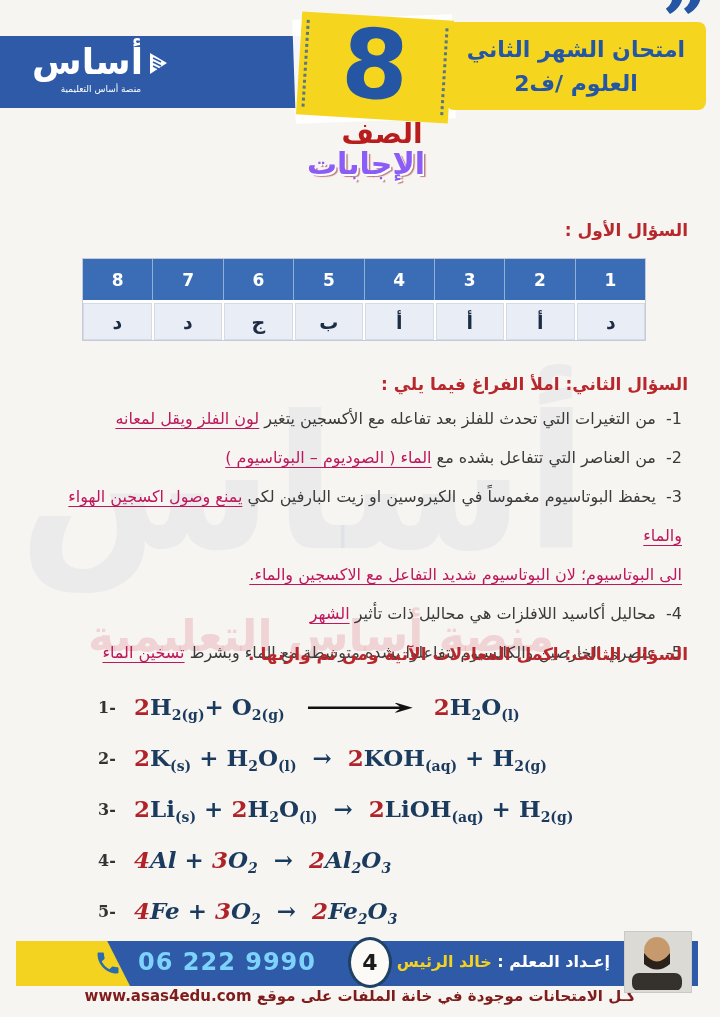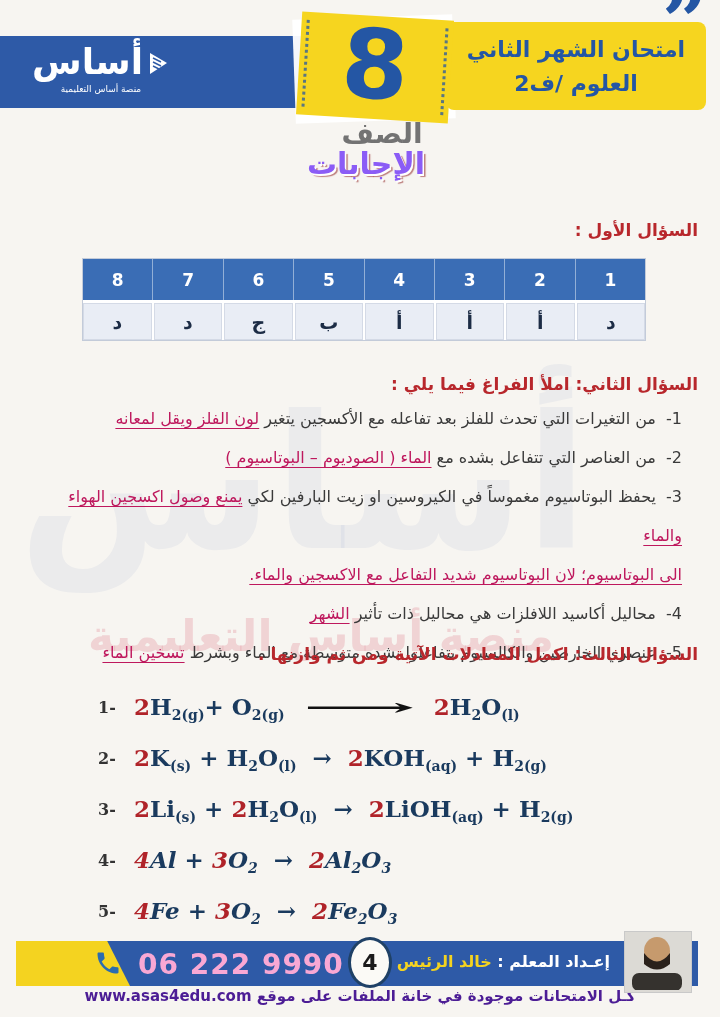--- a/index.html
+++ b/index.html
@@ -14,30 +14,30 @@
   .logo-sub{font-size:9px;margin-top:4px;letter-spacing:.4px;}
   .grade-back{position:absolute;top:17px;left:294px;width:160px;height:104px;background:rgba(255,255,255,.95);transform:rotate(-2deg);z-index:2;}
   .grade-card{position:absolute;top:16px;left:299px;width:152px;height:103px;background:#f6d51f;transform:rotate(3.5deg);z-index:3;display:flex;align-items:center;justify-content:center;}
   .grade-card::before{content:"";position:absolute;left:5px;top:8px;bottom:8px;border-left:3px dotted rgba(36,86,164,.75);}
   .grade-card::after{content:"";position:absolute;right:5px;top:8px;bottom:8px;border-right:3px dotted rgba(36,86,164,.75);}
   .grade-number{font-size:96px;font-weight:bold;color:#2456a4;line-height:1;transform:translateY(-3px);}
   .title-card{position:absolute;top:22px;left:446px;width:260px;height:88px;background:#f6d51f;border-radius:8px;
               display:flex;flex-direction:column;align-items:center;justify-content:center;gap:9px;z-index:2;direction:rtl;}
   .title-line{font-size:22px;font-weight:bold;color:#2456a4;}
   .quote{position:absolute;top:-26px;left:662px;font-size:80px;font-weight:bold;color:#2456a4;line-height:1.2;z-index:3;font-family:"DejaVu Serif",serif;}
-  .grade-label{position:absolute;top:117px;left:330px;width:104px;text-align:center;font-size:28px;font-weight:bold;color:#737373;z-index:3;}
+  .grade-label{position:absolute;top:117px;left:330px;width:104px;text-align:center;font-size:28px;font-weight:bold;color:#b91c1c;z-index:3;}
   .answers-label{position:absolute;top:146px;left:282px;width:168px;text-align:center;font-size:30px;font-weight:bold;color:#8b5cf6;z-index:3;
                  text-shadow:1.5px 1.5px 0 #fff,3px 3px 1px rgba(140,30,30,.55);}
 
   
   .wm-big{position:absolute;top:392px;left:18px;font-size:185px;font-weight:bold;color:rgba(44,90,168,.06);line-height:1;z-index:0;}
   .wm-small{position:absolute;top:610px;left:88px;font-size:44px;font-weight:bold;color:rgba(224,122,138,.28);z-index:0;}
 
   
-  .q-heading{position:absolute;right:22px;font-size:17px;font-weight:bold;color:#b8272c;direction:rtl;z-index:1;}
+  .q-heading{position:absolute;right:32px;font-size:17px;font-weight:bold;color:#b8272c;direction:rtl;z-index:1;}
   .q1-heading{top:220px;}
   .answer-table{position:absolute;top:258px;left:82px;width:562px;direction:rtl;z-index:1;
                 border:1px solid #c3cbd9;background:#fff;}
   .at-row{display:flex;}
   .at-cell{flex:1;display:flex;align-items:center;justify-content:center;}
   .at-head .at-cell{background:#3a6db5;color:#fff;height:41px;font-size:17px;font-weight:bold;border-left:1px solid rgba(255,255,255,.45);}
   .at-head .at-cell:last-child{border-left:none;}
   .at-body{border-top:3px solid #fff;}
   .at-body .at-cell{background:#e9edf5;color:#1c2c45;height:37px;font-size:19px;font-weight:bold;border-left:2px solid #fff;
                     box-shadow:inset 0 0 0 1px #d4dae6;}
@@ -61,28 +61,28 @@
   .sub{font-size:14px;vertical-align:-5px;}
   .arr{margin:0 16px;color:#1a3a5e;}
   .long{display:inline-block;transform:scaleX(3.4);margin:0 58px;color:#111;}
   .eq.math .seg{font-style:italic;}
 
   
   .footer-bar{position:absolute;top:941px;left:18px;width:680px;height:45px;background:#2e5aa7;z-index:2;}
   .f-yellow{position:absolute;left:-2px;top:0;width:114px;height:45px;background:#f4d320;
             clip-path:polygon(0 0,80% 0,100% 100%,0 100%);}
   .phone-icon{position:absolute;left:76px;top:8px;width:28px;height:28px;}
-  .f-phone{position:absolute;left:120px;top:7px;font-size:28px;font-weight:bold;color:#f9a8d4;letter-spacing:1px;}
+  .f-phone{position:absolute;left:120px;top:7px;font-size:24px;font-weight:bold;color:#7dd3fc;letter-spacing:1px;}
   .page-circle{position:absolute;left:330px;top:-4px;width:44px;height:51px;background:#fbfaf6;border:3px solid #1f4166;
                border-radius:50%;display:flex;align-items:center;justify-content:center;font-size:22px;font-weight:bold;color:#1b1b1b;box-sizing:border-box;}
   .f-prepared{position:absolute;right:88px;top:11px;direction:rtl;font-size:16px;font-weight:bold;color:#fff;}
   .f-teacher{color:#f4d320;margin-top:16px;}
   .avatar{position:absolute;top:931px;left:624px;width:66px;height:60px;z-index:3;border:1px solid #c9c9c9;background:#dcdad5;}
   .bottom-note{position:absolute;top:987px;left:0;width:720px;text-align:center;direction:rtl;
-               font-size:15px;font-weight:bold;color:#4c1d95;z-index:2;}
+               font-size:15px;font-weight:bold;color:#7f1d1d;z-index:2;}
 </style>
 </head>
 <body>
 
 <div class="page">
 
   <div class="top-bar"></div>
 
   <div class="logo">
     <div class="logo-row">

